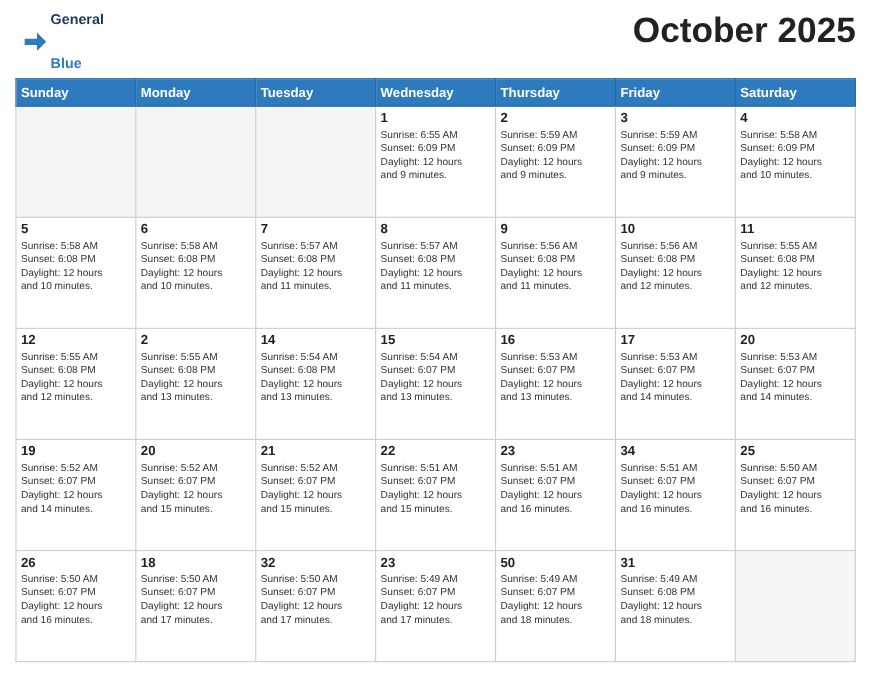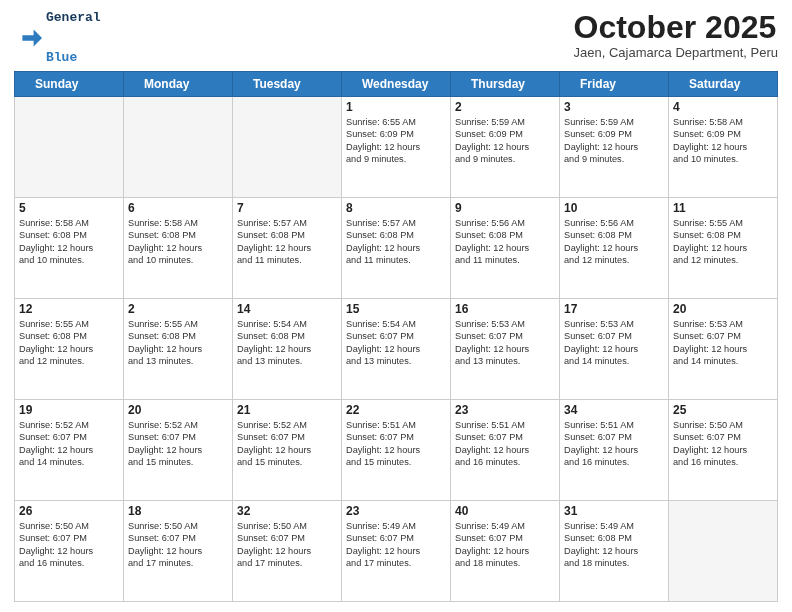--- a/index.html
+++ b/index.html
@@ -20,28 +20,27 @@
     .header {
       display: flex;
       align-items: flex-start;
       justify-content: space-between;
       margin-bottom: 6px;
     }
     .logo {
       display: flex;
       align-items: center;
       gap: 4px;
-      font-family: Liberation Mono, monospace;
     }
     .logo-icon {
       width: 28px;
       height: 28px;
     }
     .title-block {
-      text-align: left;
+      text-align: center;
       margin-left: 16px;
     }
     .month-title {
       font-size: 32px;
       font-weight: bold;
       color: #222;
       line-height: 1.1;
     }
     .location {
       font-size: 13px;
@@ -52,21 +51,21 @@
       border: 1px solid #ccc;
       border-collapse: collapse;
       width: 100%;
       table-layout: fixed;
     }
     .calendar th {
       background: #2e7abf;
       color: #fff;
       font-size: 12px;
       font-weight: bold;
-      padding: 5px 20px;
+      padding: 5px 4px;
       text-align: left;
       border: 1px solid #2566a0;
     }
     .calendar td {
       border: 1px solid #ccc;
       vertical-align: top;
       padding: 3px 4px;
       font-size: 9.5px;
       color: #333;
       background: #fff;
@@ -102,21 +101,20 @@
 
         <polygon points="28,8 40,20 28,32 28,24 12,24 12,16 28,16" fill="#2e7abf"></polygon>
       </svg>
       <div>
         <div style="font-size:13px;font-weight:bold;color:#1a3a5c;">General</div>
         <div style="font-size:13px;font-weight:bold;color:#2e7abf;margin-top:25px;">Blue</div>
       </div>
     </div>
     <div class="title-block">
       <div class="month-title">October 2025</div>
-      <div class="location">Jaen, Cajamarca Department, Peru</div>
     </div>
   </div>
 
   <table class="calendar">
     <thead>
       <tr>
       <th>Sunday</th>
           <th>Monday</th>
           <th>Tuesday</th>
           <th>Wednesday</th>
@@ -335,21 +333,21 @@
             <div class="cell-line">and 17 minutes.</div>
           </td>
           <td>
             <div class="day-num">23</div>
             <div class="cell-line">Sunrise: 5:49 AM</div>
             <div class="cell-line">Sunset: 6:07 PM</div>
             <div class="cell-line">Daylight: 12 hours</div>
             <div class="cell-line">and 17 minutes.</div>
           </td>
           <td>
-            <div class="day-num">40</div>
+            <div class="day-num">50</div>
             <div class="cell-line">Sunrise: 5:49 AM</div>
             <div class="cell-line">Sunset: 6:07 PM</div>
             <div class="cell-line">Daylight: 12 hours</div>
             <div class="cell-line">and 18 minutes.</div>
           </td>
           <td>
             <div class="day-num">31</div>
             <div class="cell-line">Sunrise: 5:49 AM</div>
             <div class="cell-line">Sunset: 6:08 PM</div>
             <div class="cell-line">Daylight: 12 hours</div>

